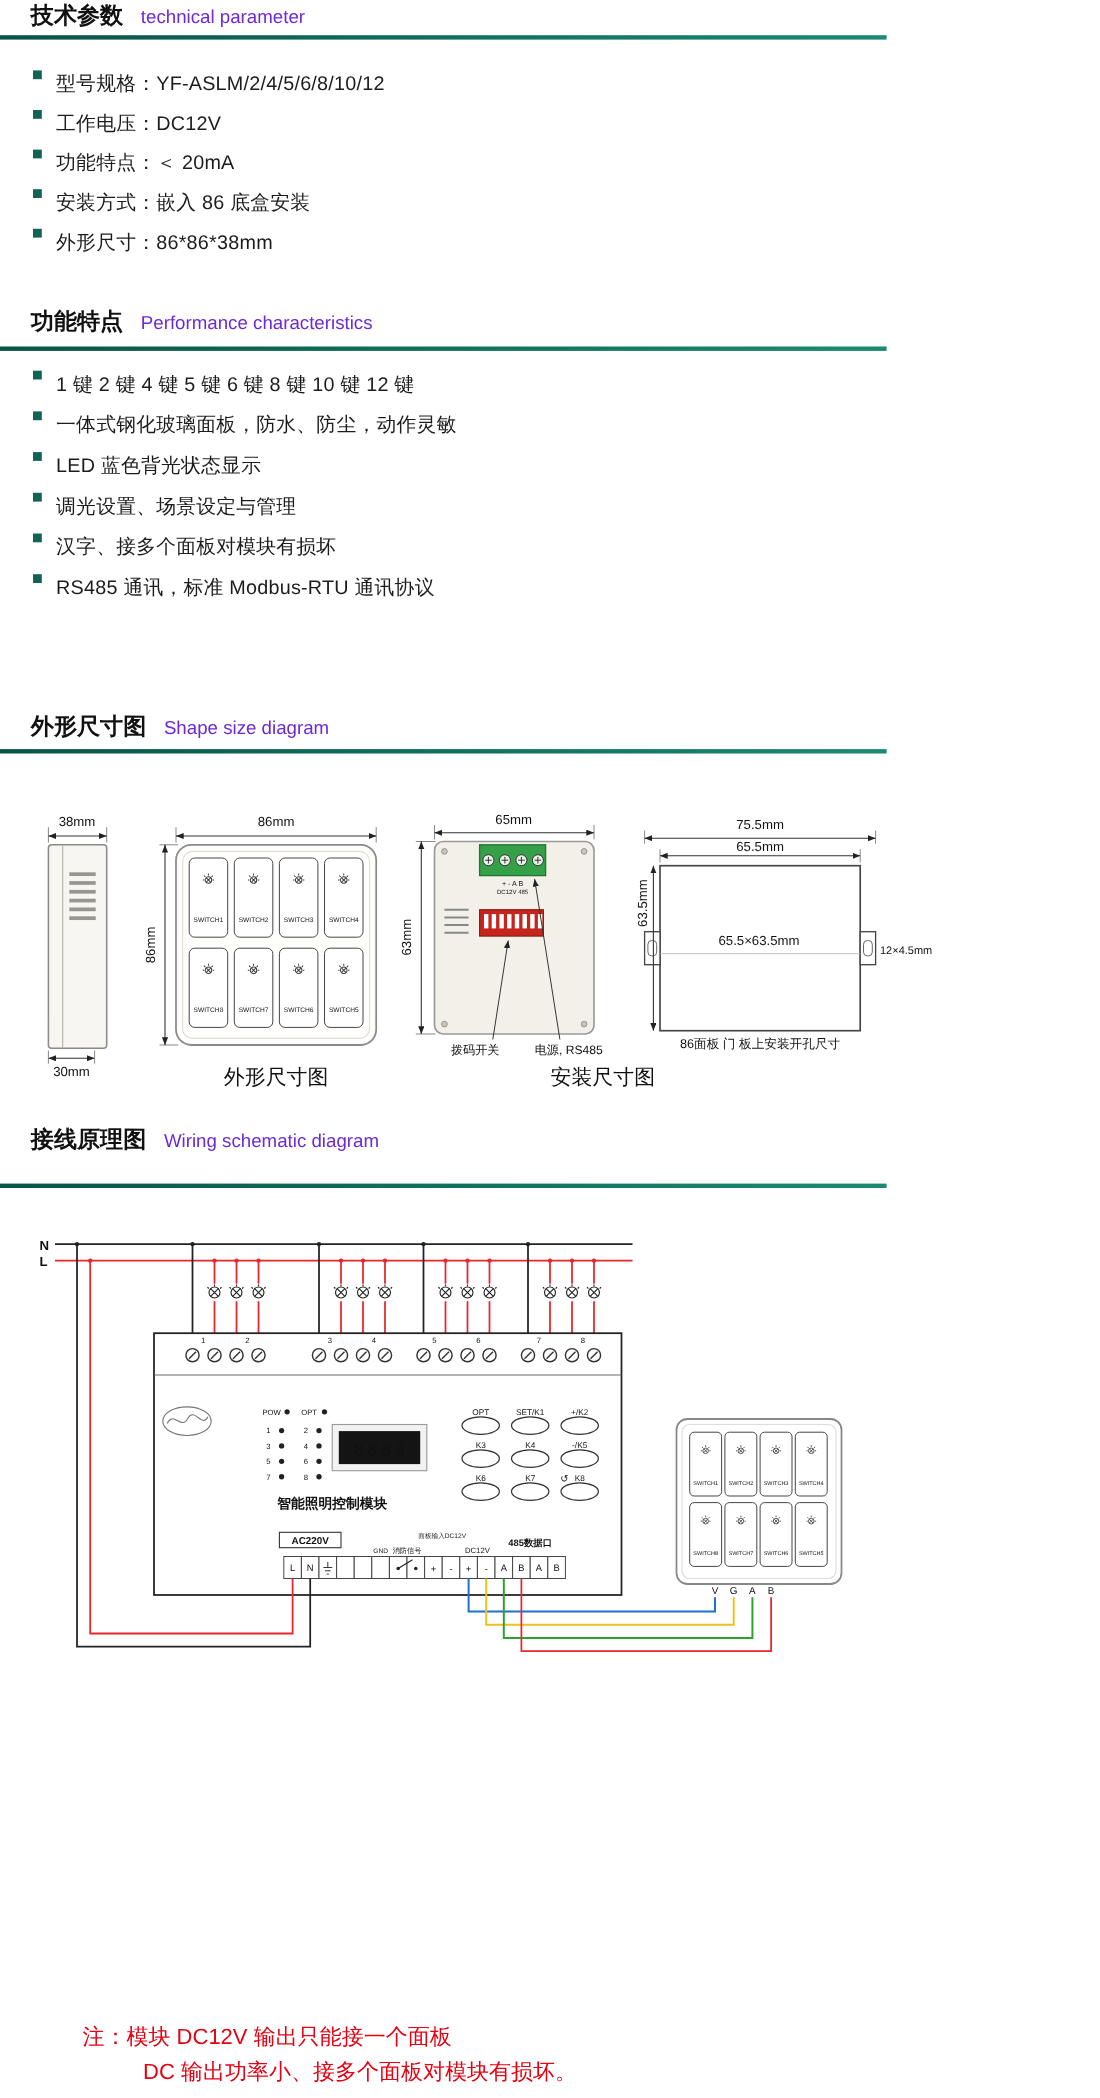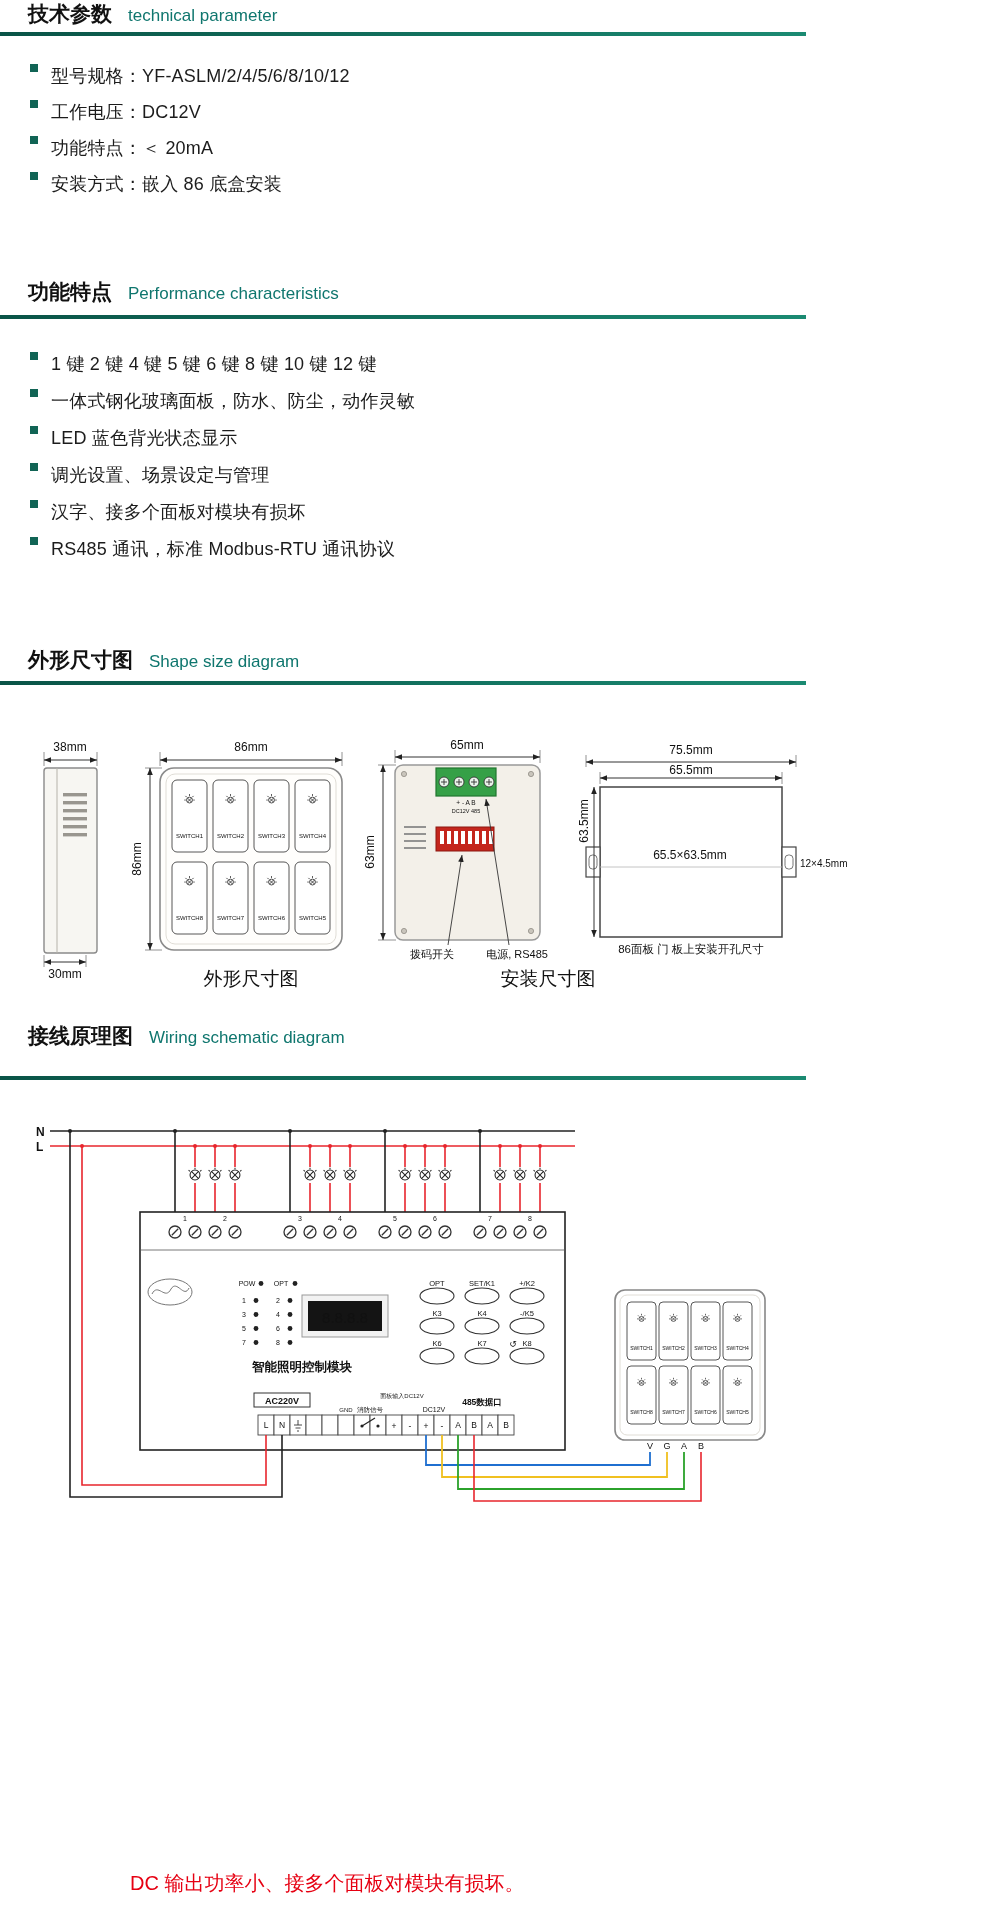--- a/index.html
+++ b/index.html
@@ -2,21 +2,21 @@
 <html><head>
 <meta charset="utf-8">
 <style>
   *{margin:0;padding:0;box-sizing:border-box}
   html,body{background:#fff}
   body{width:1000px;height:1907px;position:relative;font-family:"Liberation Sans","DejaVu Sans",sans-serif;color:#1a1a1a}
   .page{position:relative;width:984px;height:1907px;overflow:hidden;background:#fff}
   .abs{position:absolute}
   .sec-head{position:absolute;left:28px;display:flex;align-items:baseline;gap:16px;white-space:nowrap}
   .sec-head .cn{font-size:21px;font-weight:bold;color:#111}
-  .sec-head .en{font-size:17px;color:#0f766e}
+  .sec-head .en{font-size:17px;color:#6d28d9}
   .rule{position:absolute;left:0;width:806px;height:4px;background:linear-gradient(90deg,#0a5447,#12725f 55%,#1b8a72)}
   .list{position:absolute;left:30px}
   .li{display:flex;align-items:flex-start}
   .li-36{height:36px}
   .li-37{height:37px}
   .li .bullet{width:8px;height:8px;background:#116455;margin-right:13px;flex:none}
   .li .txt{font-size:18px;color:#1c1c1c;letter-spacing:0.2px}
   .note{position:absolute;color:#e60012;font-size:20px;white-space:nowrap}
   svg text{font-family:"Liberation Sans","DejaVu Sans",sans-serif;fill:#111}
   .dim{stroke:#333;stroke-width:1;fill:none}
@@ -53,29 +53,33 @@
         <span class="txt">工作电压：DC12V</span>
       </div>
     <div class="li li-36">
         <span class="bullet"></span>
         <span class="txt">功能特点：＜ 20mA</span>
       </div>
     <div class="li li-36">
         <span class="bullet"></span>
         <span class="txt">安装方式：嵌入 86 底盒安装</span>
       </div>
+    <div class="li li-36">
+        <span class="bullet"></span>
+        <span class="txt">外形尺寸：86*86*38mm</span>
+      </div>
   </div>
 
   <div class="sec-head" style="top:278px">
     <span class="cn">功能特点</span>
     <span class="en">Performance  characteristics</span>
   </div>
   <div class="rule" style="top:315px"></div>
 
-  <div class="list" style="top:352px">
+  <div class="list" style="top:337px">
     <div class="li li-37">
         <span class="bullet"></span>
         <span class="txt">1 键  2 键  4 键  5 键  6 键  8 键  10 键  12 键</span>
       </div>
     <div class="li li-37">
         <span class="bullet"></span>
         <span class="txt">一体式钢化玻璃面板，防水、防尘，动作灵敏</span>
       </div>
     <div class="li li-37">
         <span class="bullet"></span>
@@ -530,15 +534,16 @@
       </g>
       <g font-size="9" text-anchor="midd1e">
         <text x="650" y="354" text-anchor="middle">V</text>
         <text x="667" y="354" text-anchor="middle">G</text>
         <text x="684" y="354" text-anchor="middle">A</text>
         <text x="701" y="354" text-anchor="middle">B</text>
       </g>
     </g>
   </svg>
 
+  <div class="note" style="top:1838px;left:75px">注：模块 DC12V 输出只能接一个面板</div>
   <div class="note" style="top:1870px;left:130px">DC 输出功率小、接多个面板对模块有损坏。</div>
 
 </div>
 
 </body></html>

